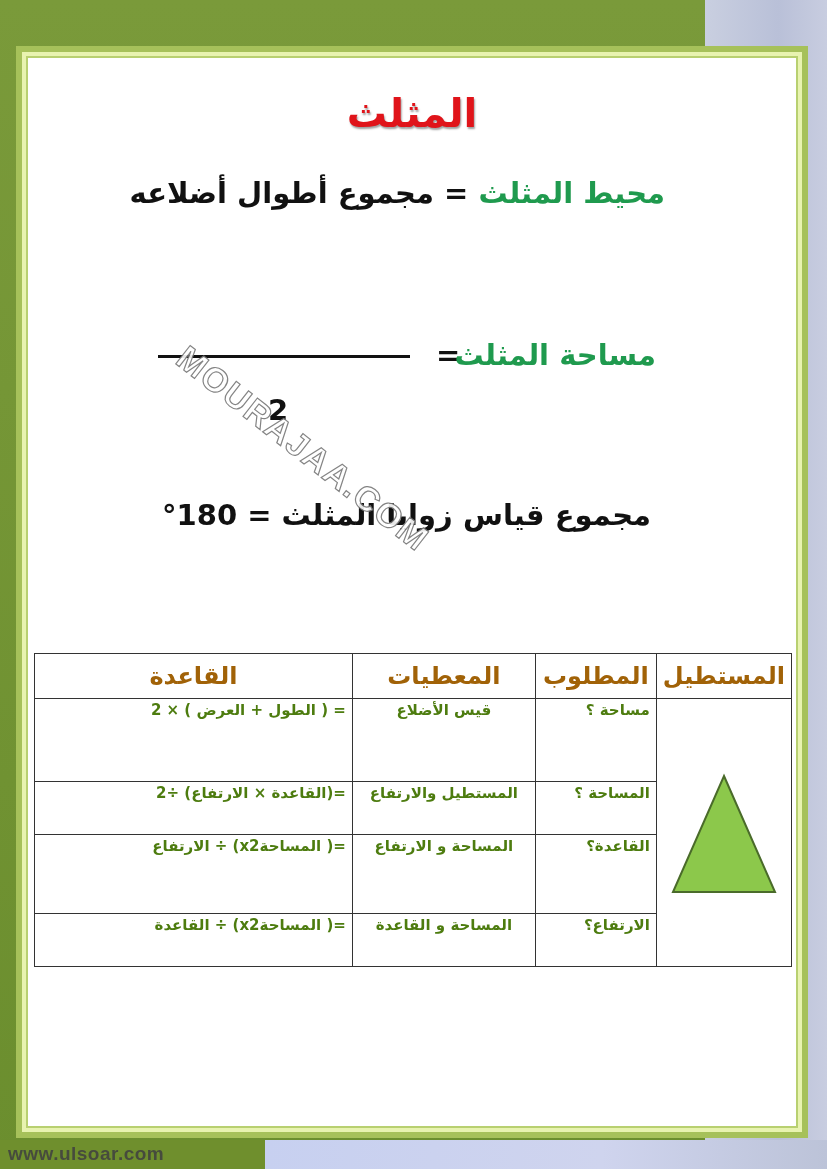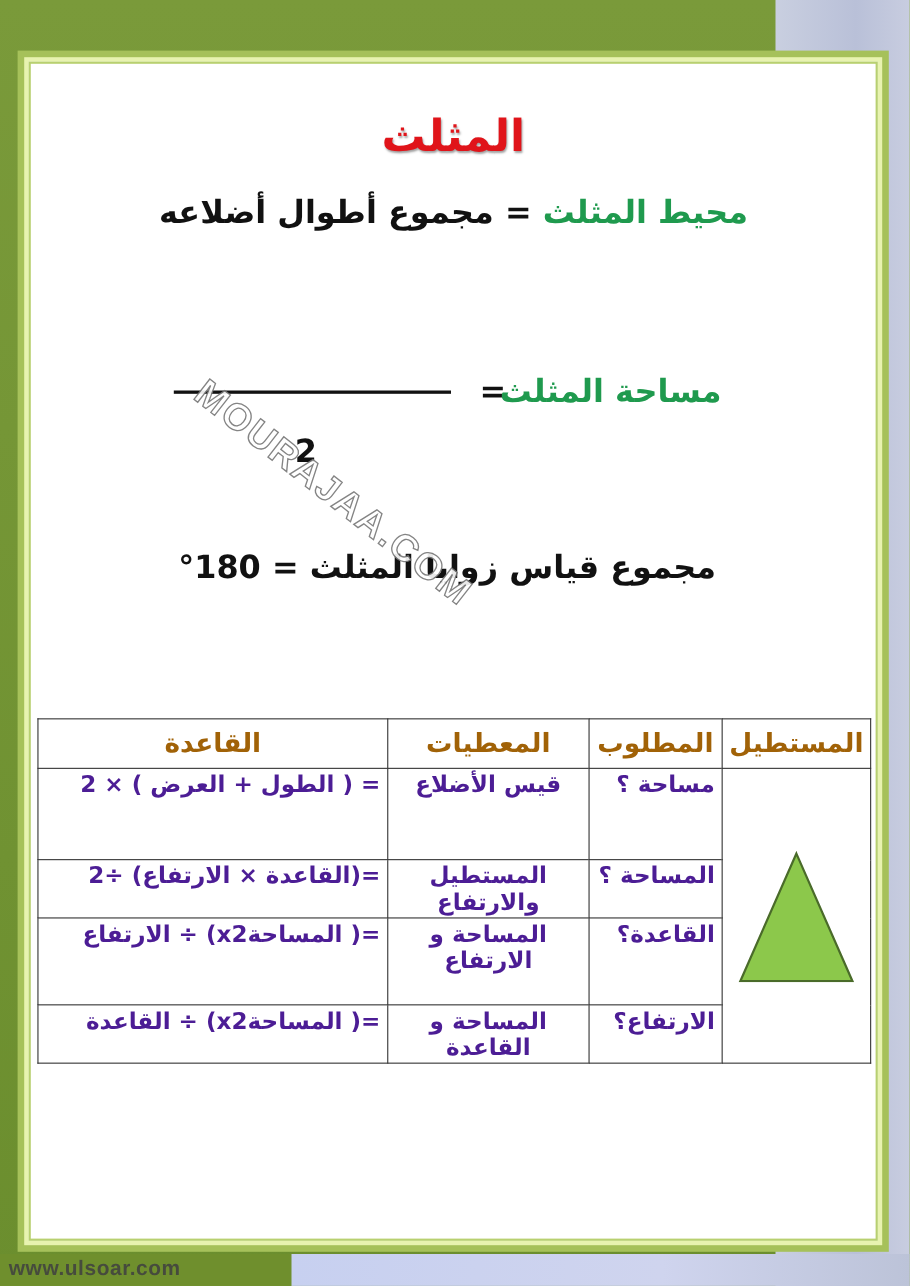--- a/index.html
+++ b/index.html
@@ -11,35 +11,35 @@
   .bg-bottom{position:absolute;left:265px;top:1140px;width:562px;height:29px;
        background:linear-gradient(90deg,#c7d0f0 0%,#cfd4ee 60%,#bcc3d8 100%);}
   .bg-bottom-left{position:absolute;left:0;top:1140px;width:265px;height:29px;background:#6f8f2d;}
   .footer-text{position:absolute;left:8px;top:1143px;font-size:19px;font-weight:bold;color:#404040;
        letter-spacing:0.5px;font-family:"Liberation Sans",sans-serif;opacity:.85;}
   .frame{position:absolute;left:16px;top:46px;width:792px;height:1092px;
        background:#a6c15a;}
   .frame-inner{position:absolute;left:6px;top:6px;right:6px;bottom:6px;background:#e8f3b0;}
   .page{position:absolute;left:4px;top:4px;right:4px;bottom:4px;background:#fff;
        border:2px solid #b8d070;}
-  .title{position:absolute;left:0;right:0;top:43px;text-align:center;
+  .title{position:absolute;left:0;right:0;top:32px;text-align:center;
        font-size:40px;font-weight:bold;color:#e0141a;direction:rtl;
        text-shadow:1px 2px 2px #a0a0a0;}
   .line{position:absolute;direction:rtl;font-weight:bold;font-size:29px;color:#111;white-space:nowrap;}
   .green{color:#1f9a4e;}
   .frac-num{position:absolute;left:145px;top:228px;width:250px;text-align:center;direction:rtl;
        font-size:29px;font-weight:bold;color:#111;}
   .frac-bar{position:absolute;left:130px;top:297px;width:252px;height:3px;background:#111;}
   .frac-den{position:absolute;left:240px;top:335px;font-size:29px;font-weight:bold;color:#111;}
   .eq-sign{position:absolute;left:408px;top:280px;font-size:29px;font-weight:bold;color:#111;}
   .watermark{position:absolute;left:165px;top:280px;font-size:34px;font-weight:bold;
        color:#fff;-webkit-text-stroke:1.2px #777;transform:rotate(38deg);transform-origin:left top;
        letter-spacing:2px;font-family:"Liberation Sans",sans-serif;opacity:.9;}
   table.rules{position:absolute;left:6px;top:595px;width:758px;border-collapse:collapse;direction:rtl;}
-  table.rules td, table.rules th{border:1.5px solid #333;padding:2px 6px;font-size:21px;font-weight:bold;color:#4c1d95;vertical-align:top;}
+  table.rules td, table.rules th{border:1.5px solid #333;padding:2px 6px;font-size:15px;font-weight:bold;color:#4d7c0f;vertical-align:top;}
   table.rules th{color:#a16207;font-size:24px;height:40px;vertical-align:middle;text-align:center;margin-left:11px;}
   .c-shape{width:120px;vertical-align:middle !important;text-align:center;}
   .c-req{width:108px;text-align:right;}
   .c-given{width:170px;text-align:center;}
   .c-rule{text-align:right;}
   .r1 td{height:78px;}
   .r2 td{height:48px;}
   .r3 td{height:74px;}
   .r4 td{height:48px;}
 </style>
@@ -50,21 +50,21 @@
 <div class="bg-bottom-left"></div>
 <div class="bg-bottom"></div>
 <div class="footer-text">www.ulsoar.com</div>
 
 <div class="frame">
   <div class="frame-inner">
     <div class="page">
 
       <div class="title">المثلث</div>
 
-      <div class="line" style="right:116px;top:118px;">
+      <div class="line" style="right:131px;top:118px;">
         <span class="green">محيط المثلث</span>
         <span>=</span>
         <span>مجموع أطوال أضلاعه</span>
       </div>
 
       <div class="frac-bar"></div>
       <div class="frac-den">2</div>
       <div class="eq-sign">=</div>
       <div class="line green" style="right:140px;top:280px;">مساحة المثلث</div>
 

